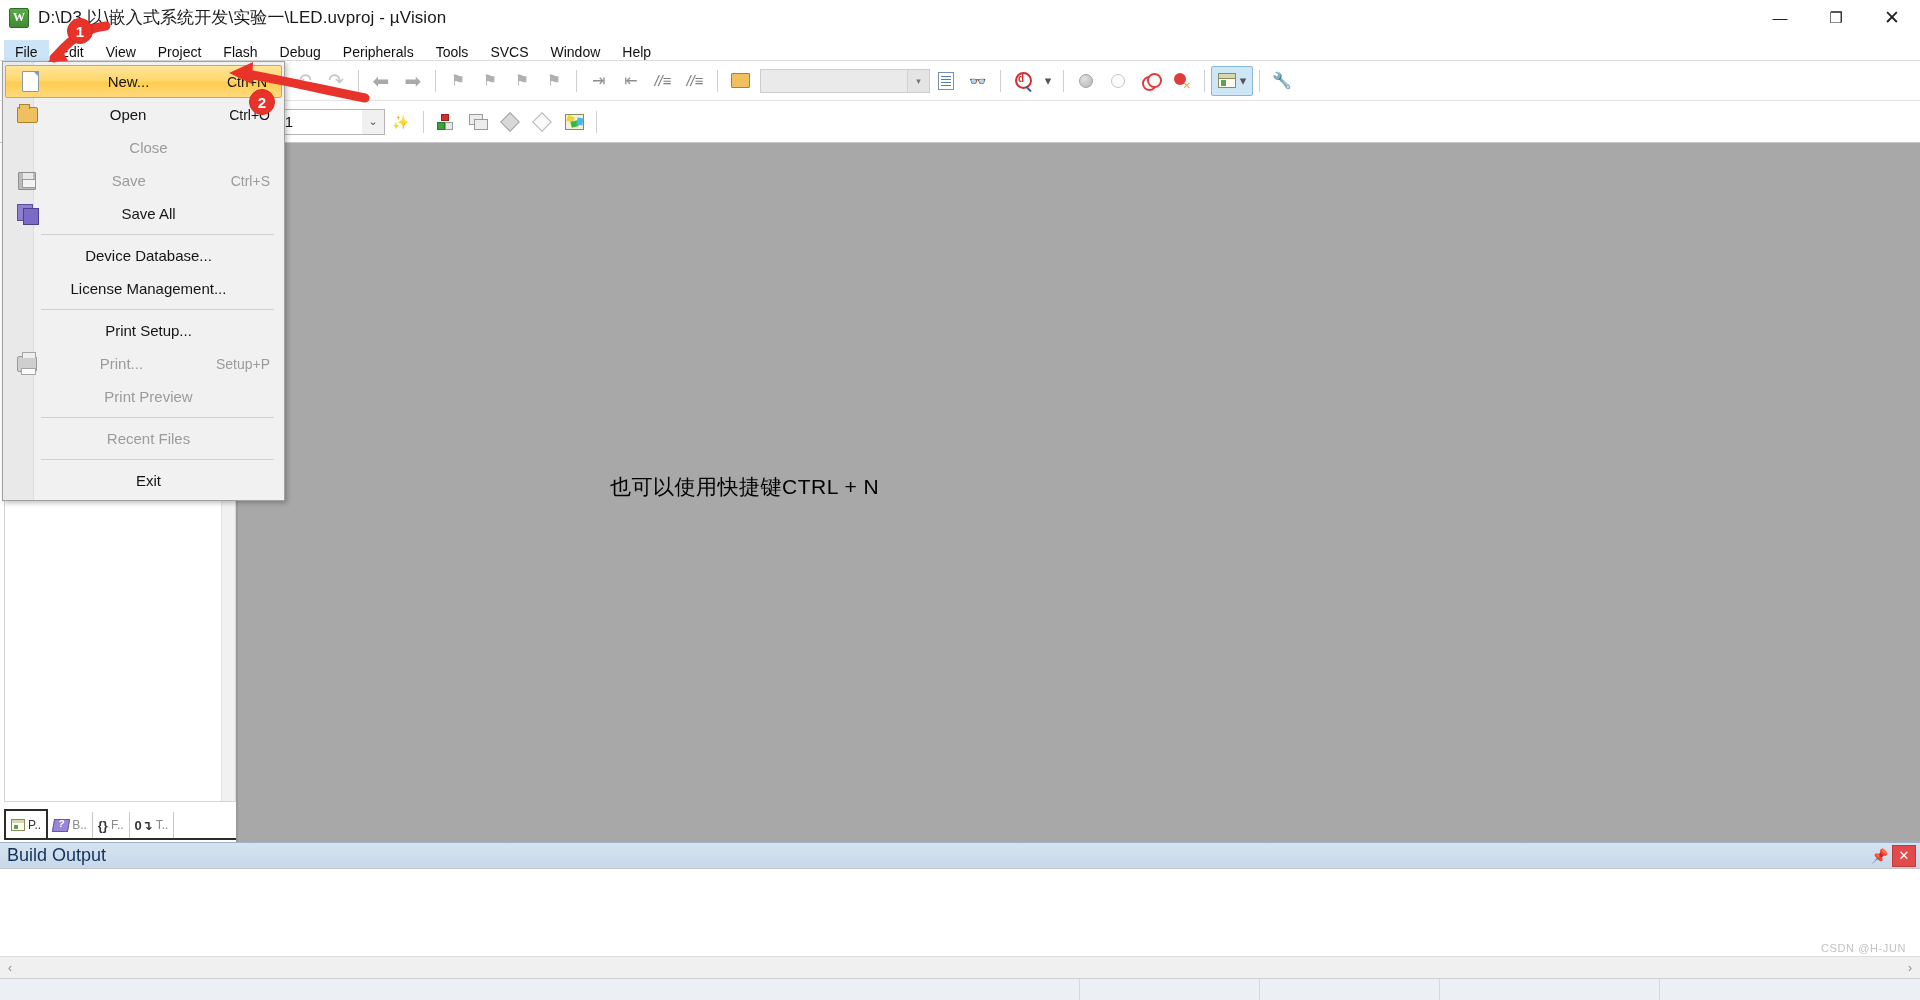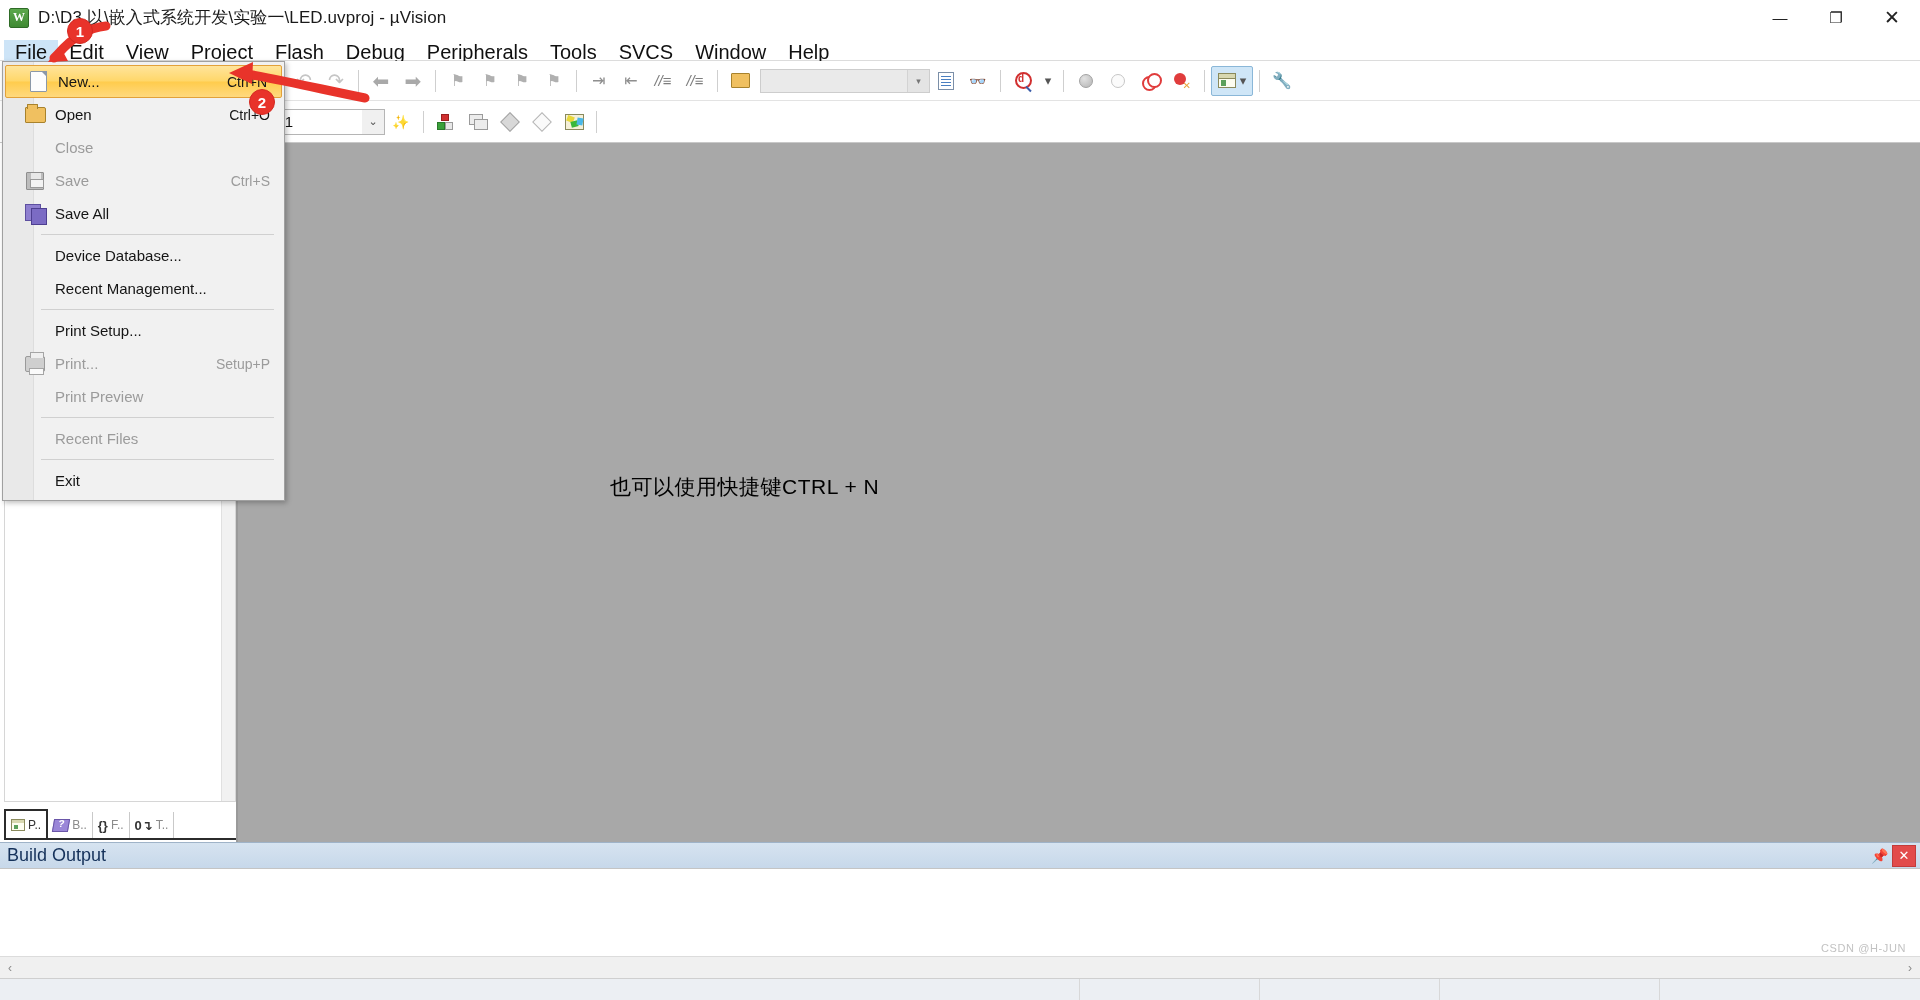--- a/index.html
+++ b/index.html
@@ -43,21 +43,21 @@
   .win-btn.close { font-size: 19px; }
 
   
   .menubar {
     position: absolute; left: 0; top: 36px; width: 1920px; height: 25px;
     background: #ffffff; display: flex; align-items: center;
     border-bottom: 1px solid #dcdcdc;
     padding-left: 4px;
   }
   .menu-item {
-    font-size: 20px; color: #101010; padding: 3px 11px; line-height: 18px;
+    font-size: 14px; color: #101010; padding: 3px 11px; line-height: 18px;
     white-space: nowrap;
     margin-top: 8px;
   }
   .menu-item.open {
     background: #cde4f7;
   }
 
   
   .toolbar1 {
     position: absolute; left: 0; top: 61px; width: 1920px; height: 40px;
@@ -208,21 +208,21 @@
     box-shadow: 2px 2px 5px rgba(0,0,0,0.25);
     padding: 3px 0 3px 0;
     z-index: 50;
   }
   .dropdown-menu::before {
     content: ""; position: absolute; left: 0; top: 0; bottom: 0; width: 30px;
     background: #e9e9e9; border-right: 1px solid #dddddd;
   }
   .dd-item {
     position: relative; height: 33px; display: flex; align-items: center;
-    padding: 0 14px 0 12px; z-index: 2;
+    padding: 0 14px 0 4px; z-index: 2; text-align: center;
   }
   .dd-icon {
     width: 40px; min-width: 40px; height: 28px;
     display: flex; align-items: center; justify-content: center;
     font-size: 15px; position: relative; z-index: 3;
   }
   .dd-label { font-size: 15px; color: #151515; flex: 1; white-space: nowrap; }
   .dd-label.disabled { color: #9b9b9b; }
   .dd-accel { font-size: 14px; color: #151515; margin-left: 20px; white-space: nowrap; }
   .dd-accel.disabled { color: #9b9b9b; }
@@ -673,21 +673,21 @@
   <div class="dd-sep"></div>
 
   <div class="dd-item">
     <div class="dd-icon"></div>
     <div class="dd-label">Device Database...</div>
     <div class="dd-accel"></div>
   </div>
 
   <div class="dd-item">
     <div class="dd-icon"></div>
-    <div class="dd-label">Recent Management...</div>
+    <div class="dd-label">License Management...</div>
     <div class="dd-accel"></div>
   </div>
 
   <div class="dd-sep"></div>
 
   <div class="dd-item">
     <div class="dd-icon"></div>
     <div class="dd-label">Print Setup...</div>
     <div class="dd-accel"></div>
   </div>

